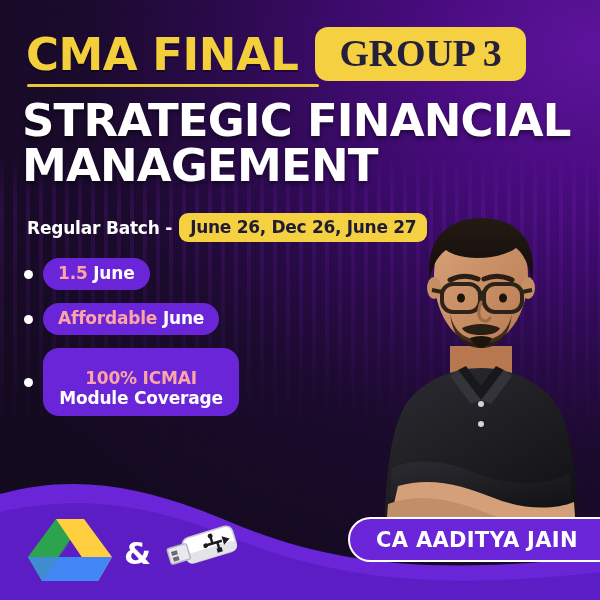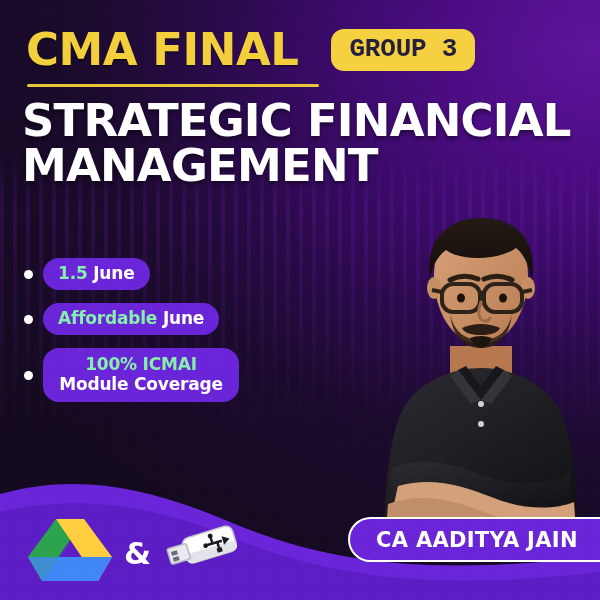--- a/index.html
+++ b/index.html
@@ -34,33 +34,33 @@
     background-image:
       radial-gradient(rgba(255,255,255,.055) 0.6px, transparent 0.7px),
       radial-gradient(rgba(0,0,0,.10) 0.6px, transparent 0.7px);
     background-size:3px 3px, 4px 4px;
     background-position:0 0, 1px 2px;
   }
 
   
   .hl1 {
     position:absolute; left:26px; top:27px;
-    display:flex; align-items:center; gap:33px;
+    display:flex; align-items:center; gap:17px;
   }
   .cma {
     font-size:45px; font-weight:800; letter-spacing:-0.5px;
     color:#F2CF3B; line-height:1;
     font-family:"DejaVu Sans", sans-serif;
     text-shadow:0 2px 0 rgba(0,0,0,.35);
   }
   .grpbadge {
     background:#F5D040; color:#241F3B;
-    font-size:26px; font-weight:800; letter-spacing:-0.2px;
-    padding:7px 18px 9px; border-radius:13px;
-    font-family:Liberation Mono, monospace; line-height:1;
+    font-size:38px; font-weight:800; letter-spacing:-0.2px;
+    padding:7px 24px 9px; border-radius:13px;
+    font-family:Liberation Serif, serif; line-height:1;
   }
   .hr-gold {
     position:absolute; left:27px; top:84px; width:292px; height:3px;
     background:#E9C636; border-radius:2px;
   }
 
   .hl2 {
     position:absolute; left:22px; top:99px; width:580px;
     color:#FFFFFF; font-weight:800; font-size:45px; line-height:0.99;
     letter-spacing:-0.8px;
@@ -92,22 +92,22 @@
     width:9px; height:9px; border-radius:50%;
     background:#fff; flex:0 0 auto; margin-right:10px;
   }
   .pill {
     background:#6A25D8; border-radius:16px;
     padding:5px 15px 7px;
     font-size:17px; font-weight:800; letter-spacing:-0.2px;
     color:#FFFFFF; line-height:1.18;
     font-family:"DejaVu Sans", sans-serif;
   }
-  .pill .hi { color:#86efac; }
-  .pill.two { padding:6px 16px 8px; text-align:center; max-width:196px; }
+  .pill .hi { color:#fca5a5; }
+  .pill.two { padding:20px 16px 8px; text-align:center; max-width:196px; }
 
   
   .photo { position:absolute; left:358px; top:218px; width:246px; height:312px; }
 
   
   .wave { position:absolute; left:0; bottom:0; width:600px; height:140px; }
 
   
   .gdrive { position:absolute; left:28px; bottom:13px; width:84px; height:74px; }
   .amp {
@@ -199,20 +199,24 @@
     <div class="cma">CMA FINAL</div>
     <div class="grpbadge">GROUP 3</div>
   </div>
   <div class="hr-gold"></div>
 
   <div class="hl2">
     <span class="l2">STRATEGIC  FINANCIAL</span>
     <span class="l2">MANAGEMENT</span>
   </div>
 
+  <div class="batchrow">
+    <span class="batch-label">Regular Batch -</span>
+    <span class="batch-dates">June 26, Dec 26, June 27</span>
+  </div>
 
   <div class="bullets">
     <div class="brow">
       <span class="dot"></span>
       <span class="pill"><span class="hi">1.5</span> <span>June</span></span>
     </div>
     <div class="brow">
       <span class="dot"></span>
       <span class="pill"><span class="hi">Affordable</span> <span>June</span></span>
     </div>

